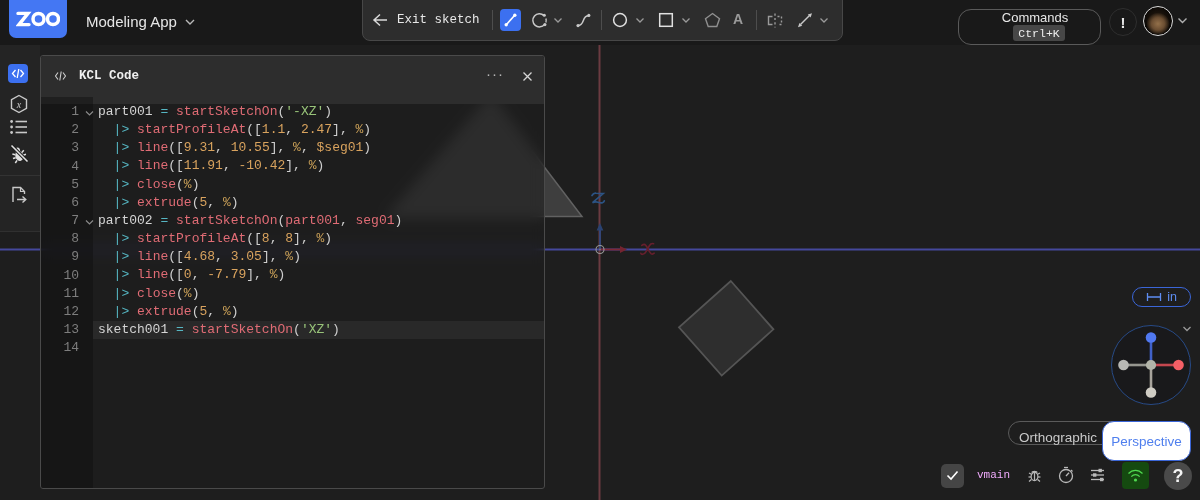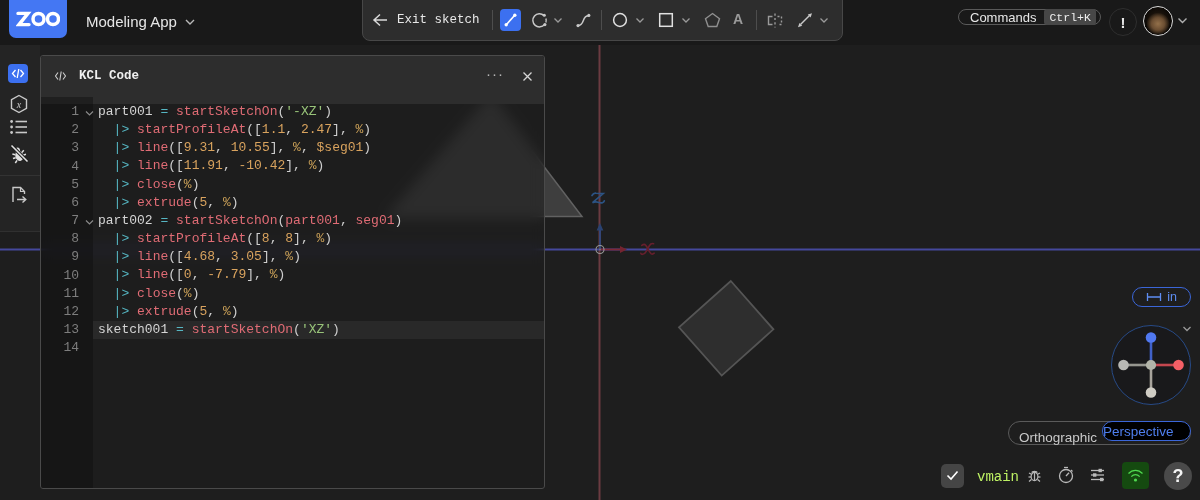--- a/index.html
+++ b/index.html
@@ -53,21 +53,21 @@
         <circle cx="22.5" cy="8" r="5.5" stroke-width="3.5"></circle>
         <circle cx="37" cy="8" r="5.5" stroke-width="3.5"></circle>
       </g>
     </svg>
   </div>
   <div class="abs" style="left:86px;top:13px;color:#e6e6e6;font-size:15px;">Modeling App</div>
   <svg class="abs" style="left:184px;top:18px;" width="12" height="8" viewBox="0 0 12 8">
       <path d="M2,2 L6,6 L10,2" stroke="#b9b9b9" stroke-width="1.4" fill="none"></path>
     </svg>
 
-  <div class="abs" style="left:958px;top:9px;width:143px;height:16px;border:1px solid #5a5a5a;border-radius:13px;display:flex;align-items:center;padding-left:11px;">
+  <div class="abs" style="left:958px;top:9px;width:143px;height:36px;border:1px solid #5a5a5a;border-radius:13px;display:flex;align-items:center;padding-left:11px;flex-direction:column;">
     <span style="color:#e8e8e8;font-size:13px;">Commands</span>
     <span class="mono" style="margin-left:8px;background:#474747;color:#efefef;font-size:11.5px;padding:1.5px 5px;border-radius:3px;">Ctrl+K</span>
   </div>
 
   <div class="abs" style="left:1109px;top:8px;width:28px;height:28px;border:1px solid #2e2e2e;border-radius:50%;color:#e8e8e8;font-weight:bold;font-size:15px;display:flex;align-items:center;justify-content:center;">!</div>
 
   <div class="abs" style="left:1143px;top:6px;width:30px;height:30px;border-radius:50%;border:1.5px solid #d9d9d9;background:radial-gradient(ellipse 42% 40% at 50% 60%, #93704a 0%, #6b4e32 55%, rgba(20,14,8,0) 100%), radial-gradient(circle at 50% 45%, #2a1e12 0%, #050403 75%);"></div>
   <svg class="abs" style="left:1177px;top:17px;" width="11" height="8" viewBox="0 0 11 8">
       <path d="M1.5,1.5 L5.5,5.5 L9.5,1.5" stroke="#b0b0b0" stroke-width="1.4" fill="none"></path>
     </svg>
@@ -260,33 +260,33 @@
       <circle cx="40" cy="67.5" r="5.3" fill="#cfccc4"></circle>
       <circle cx="40" cy="40" r="5.1" fill="#b2b4a8"></circle>
     </svg>
     <svg class="abs" style="left:1182px;top:326px;" width="10" height="7" viewBox="0 0 10 7">
         <path d="M1.5,1 L5,4.5 L8.5,1" stroke="#9a9a9a" stroke-width="1.3" fill="none"></path>
       </svg>
 
     <div class="abs" style="left:1008px;top:421px;width:183px;height:24px;border:1px solid #5a5a5a;border-radius:12px;display:flex;align-items:center;">
       <span style="color:#c9c9c9;font-size:13.5px;margin-left:10px;margin-top:8px;">Orthographic</span>
     </div>
-    <div class="abs" style="left:1102px;top:421px;width:89px;height:20px;border:1px solid #3b66d8;border-radius:12px;background:#000000;display:flex;align-items:center;justify-content:flex-start;">
+    <div class="abs" style="left:1102px;top:421px;width:89px;height:40px;border:1px solid #3b66d8;border-radius:12px;background:#ffffff;display:flex;align-items:center;justify-content:center;">
       <span style="color:#4f7fee;font-size:13.5px;">Perspective</span>
     </div>
   </div>
 
   <div id="statusbar">
 
     <div class="abs" style="left:941px;top:464px;width:23px;height:24px;background:#454545;border-radius:5px;"></div>
     <svg class="abs" style="left:946px;top:470px;" width="13" height="11" viewBox="0 0 13 11">
         <path d="M1.5,5.5 L5,9 L11.5,1.5" stroke="#fff" stroke-width="1.6" fill="none"></path>
       </svg>
 
-    <div class="abs mono" style="left:977px;top:469px;font-size:14px;color:#bef264;">vmain</div>
+    <div class="abs mono" style="left:977px;top:469px;font-size:11px;color:#f0abfc;">vmain</div>
 
     <svg class="abs" style="left:1026px;top:467px;" width="17" height="17" viewBox="0 0 17 17">
       <g stroke="#b9b9b9" stroke-width="1.2" fill="none">
         <ellipse cx="8.5" cy="9.5" rx="3.4" ry="4.2"></ellipse>
         <path d="M6,5.8 C6,4 11,4 11,5.8"></path>
         <line x1="3" y1="6" x2="5.4" y2="7.3"></line>
           <line x1="14" y1="6" x2="11.6" y2="7.3"></line>
         <line x1="2.5" y1="10" x2="5.1" y2="10"></line>
           <line x1="14.5" y1="10" x2="11.9" y2="10"></line>
         <line x1="3" y1="14.5" x2="5.4" y2="12.5"></line>

